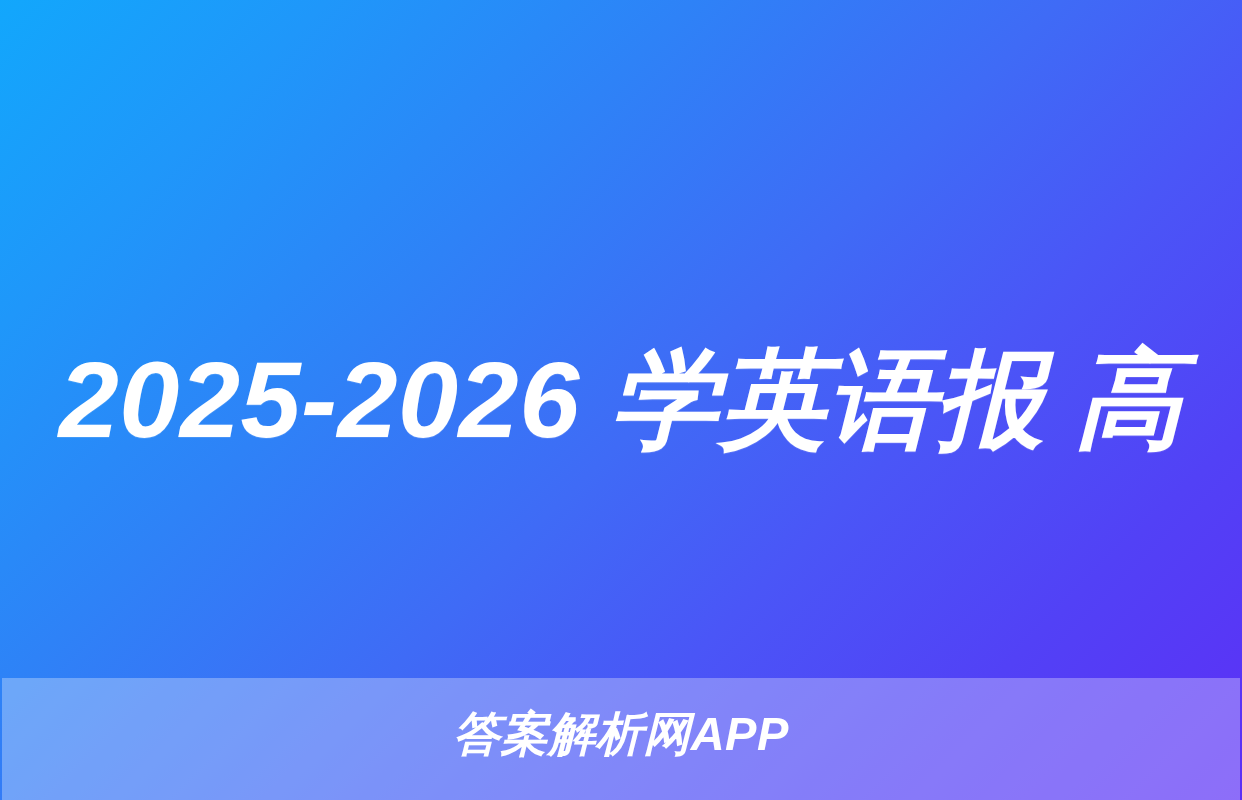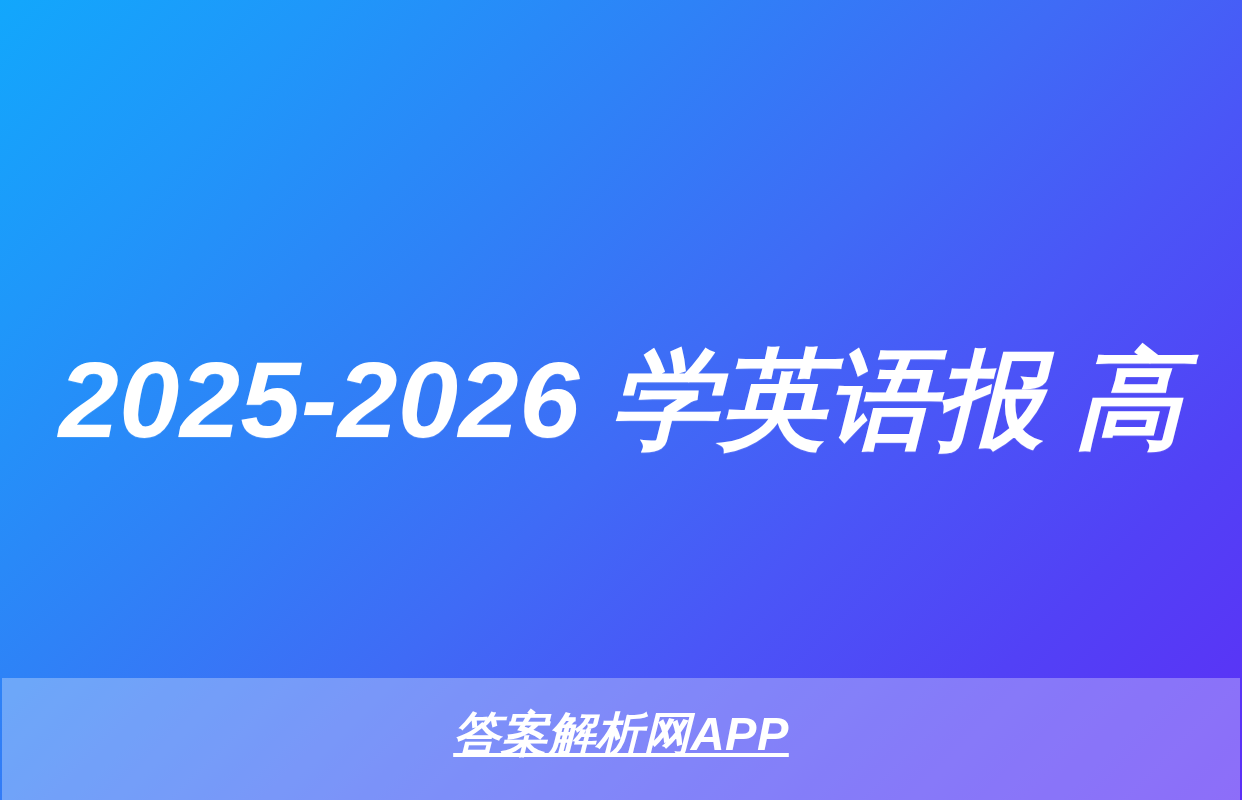--- a/index.html
+++ b/index.html
@@ -59,21 +59,20 @@
     left: 0;
     right: 0;
     top: 705px;
     text-align: center;
     color: #ffffff;
     font-size: 47px;
     line-height: 58px;
     font-weight: 700;
     font-style: italic;
     letter-spacing: 0.5px;
-    text-decoration: underline;
   }
 </style>
 </head>
 <body>
 
 <div id="poster">
 
   <div id="headline">
     <span class="line">2025-2026 学英语报 高</span>
     

